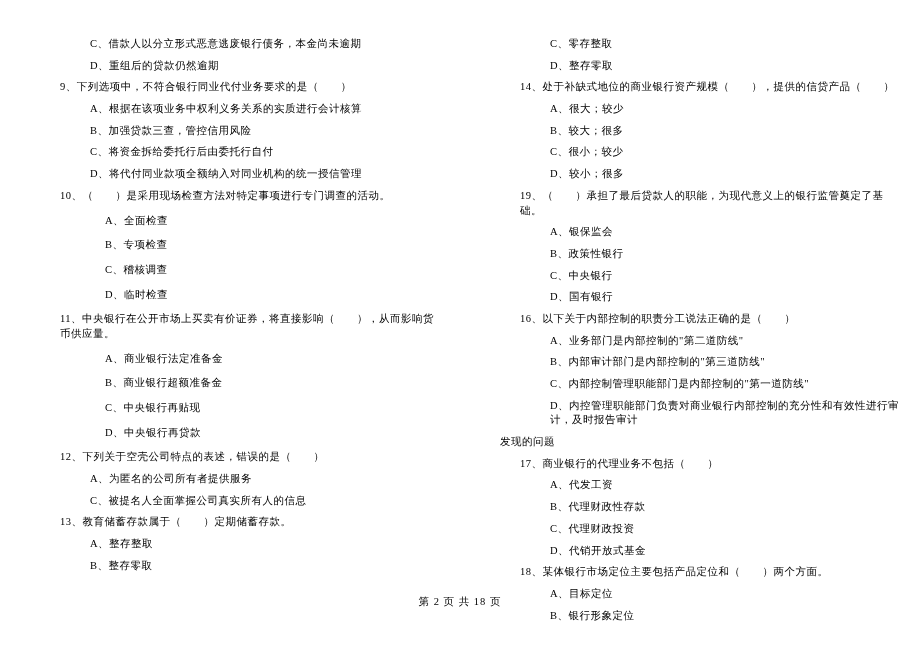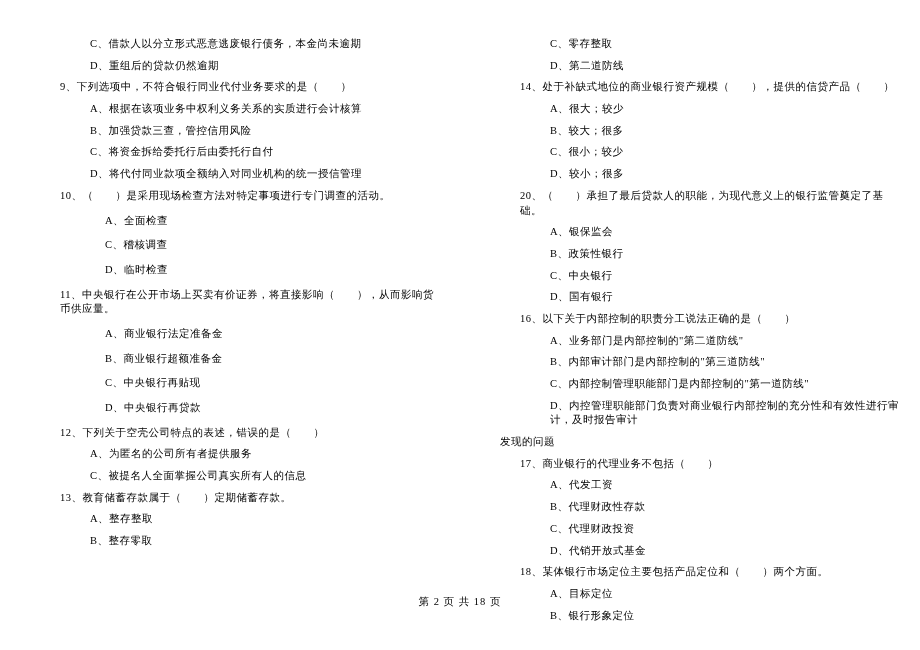--- a/index.html
+++ b/index.html
@@ -61,49 +61,50 @@
     <div class="opt">D、重组后的贷款仍然逾期</div>
 
     <div class="q">9、下列选项中，不符合银行同业代付业务要求的是（　　）</div>
     <div class="opt">A、根据在该项业务中权利义务关系的实质进行会计核算</div>
     <div class="opt">B、加强贷款三查，管控信用风险</div>
     <div class="opt">C、将资金拆给委托行后由委托行自付</div>
     <div class="opt">D、将代付同业款项全额纳入对同业机构的统一授信管理</div>
 
     <div class="q">10、（　　）是采用现场检查方法对特定事项进行专门调查的活动。</div>
     <div class="opt-2">A、全面检查</div>
+    <div class="opt-2">B、专项检查</div>
     <div class="opt-2">C、稽核调查</div>
     <div class="opt-2">D、临时检查</div>
 
     <div class="q">11、中央银行在公开市场上买卖有价证券，将直接影响（　　），从而影响货币供应量。</div>
     <div class="opt-2">A、商业银行法定准备金</div>
     <div class="opt-2">B、商业银行超额准备金</div>
     <div class="opt-2">C、中央银行再贴现</div>
     <div class="opt-2">D、中央银行再贷款</div>
 
     <div class="q">12、下列关于空壳公司特点的表述，错误的是（　　）</div>
     <div class="opt">A、为匿名的公司所有者提供服务</div>
     <div class="opt">C、被提名人全面掌握公司真实所有人的信息</div>
 
     <div class="q">13、教育储蓄存款属于（　　）定期储蓄存款。</div>
     <div class="opt">A、整存整取</div>
     <div class="opt">B、整存零取</div>
   </div>
 
   <div class="col">
     <div class="opt">C、零存整取</div>
-    <div class="opt">D、第二道防线</div>
+    <div class="opt">D、整存零取</div>
 
     <div class="q">14、处于补缺式地位的商业银行资产规模（　　），提供的信贷产品（　　）</div>
     <div class="opt">A、很大；较少</div>
     <div class="opt">B、较大；很多</div>
     <div class="opt">C、很小；较少</div>
     <div class="opt">D、较小；很多</div>
 
-    <div class="q">20、（　　）承担了最后贷款人的职能，为现代意义上的银行监管奠定了基础。</div>
+    <div class="q">19、（　　）承担了最后贷款人的职能，为现代意义上的银行监管奠定了基础。</div>
     <div class="opt">A、银保监会</div>
     <div class="opt">B、政策性银行</div>
     <div class="opt">C、中央银行</div>
     <div class="opt">D、国有银行</div>
 
     <div class="q">16、以下关于内部控制的职责分工说法正确的是（　　）</div>
     <div class="opt">A、业务部门是内部控制的"第二道防线"</div>
     <div class="opt">B、内部审计部门是内部控制的"第三道防线"</div>
     <div class="opt">C、内部控制管理职能部门是内部控制的"第一道防线"</div>
     <div class="opt">D、内控管理职能部门负责对商业银行内部控制的充分性和有效性进行审计，及时报告审计</div>

